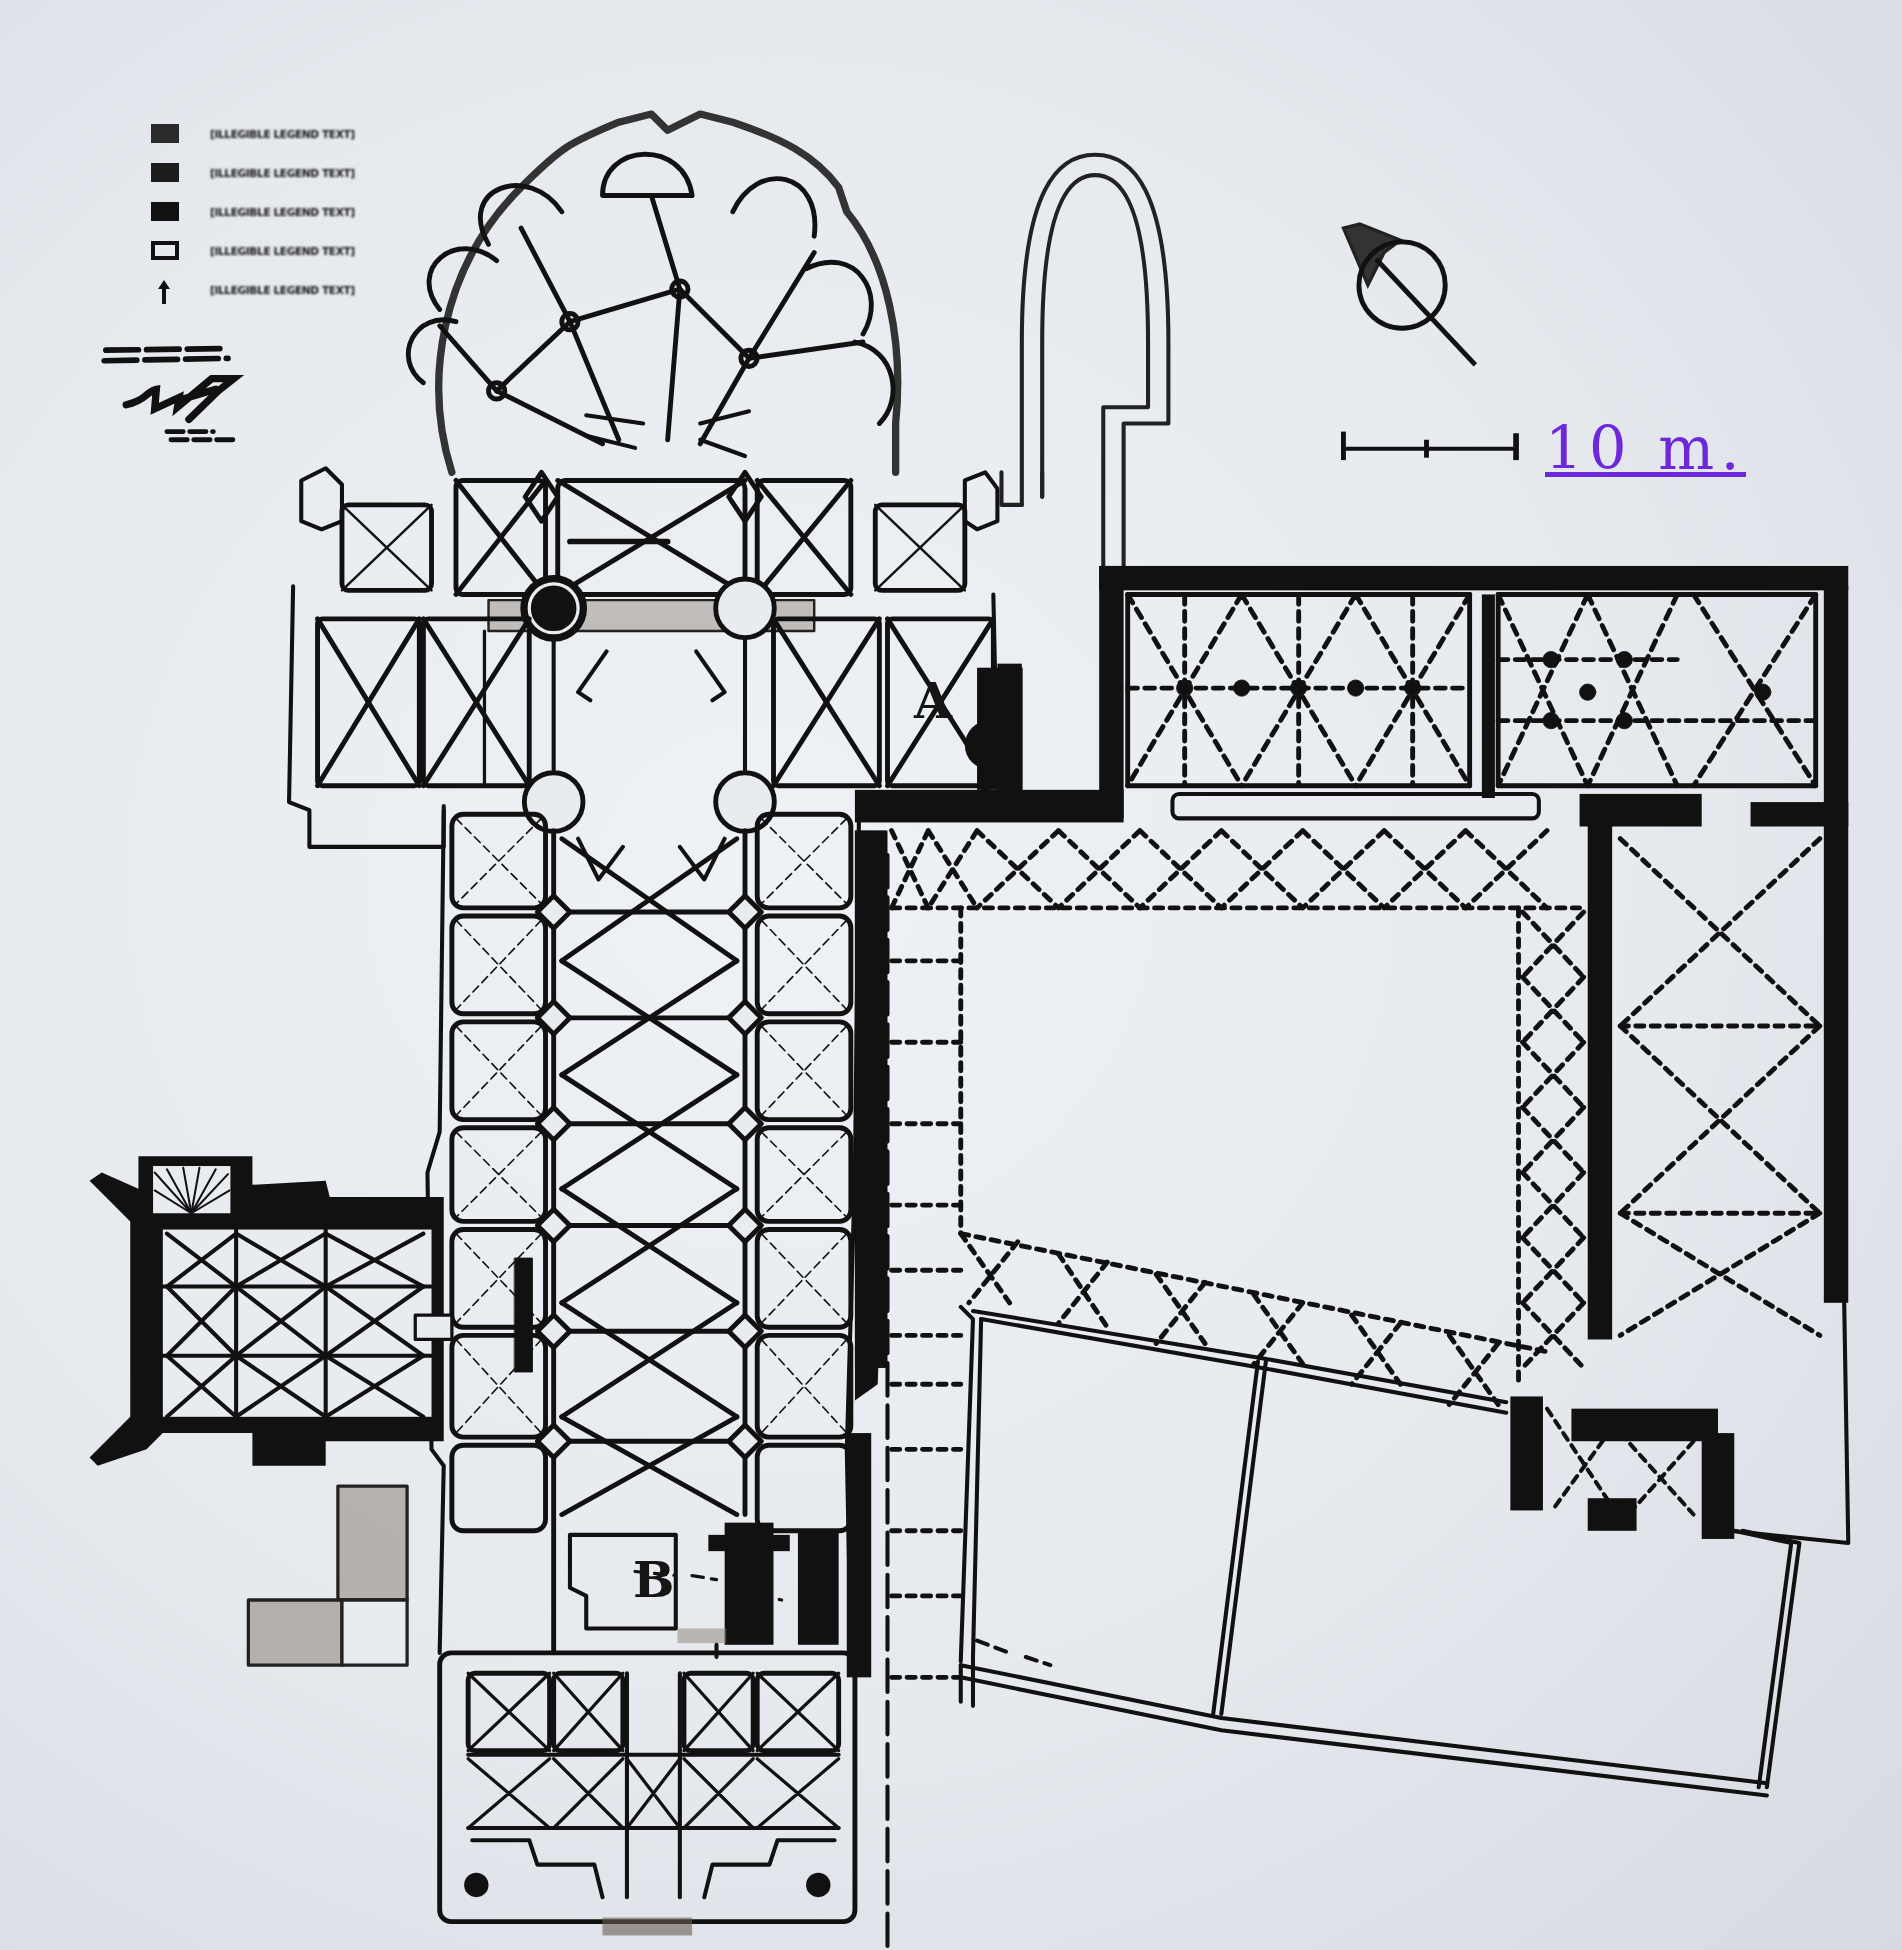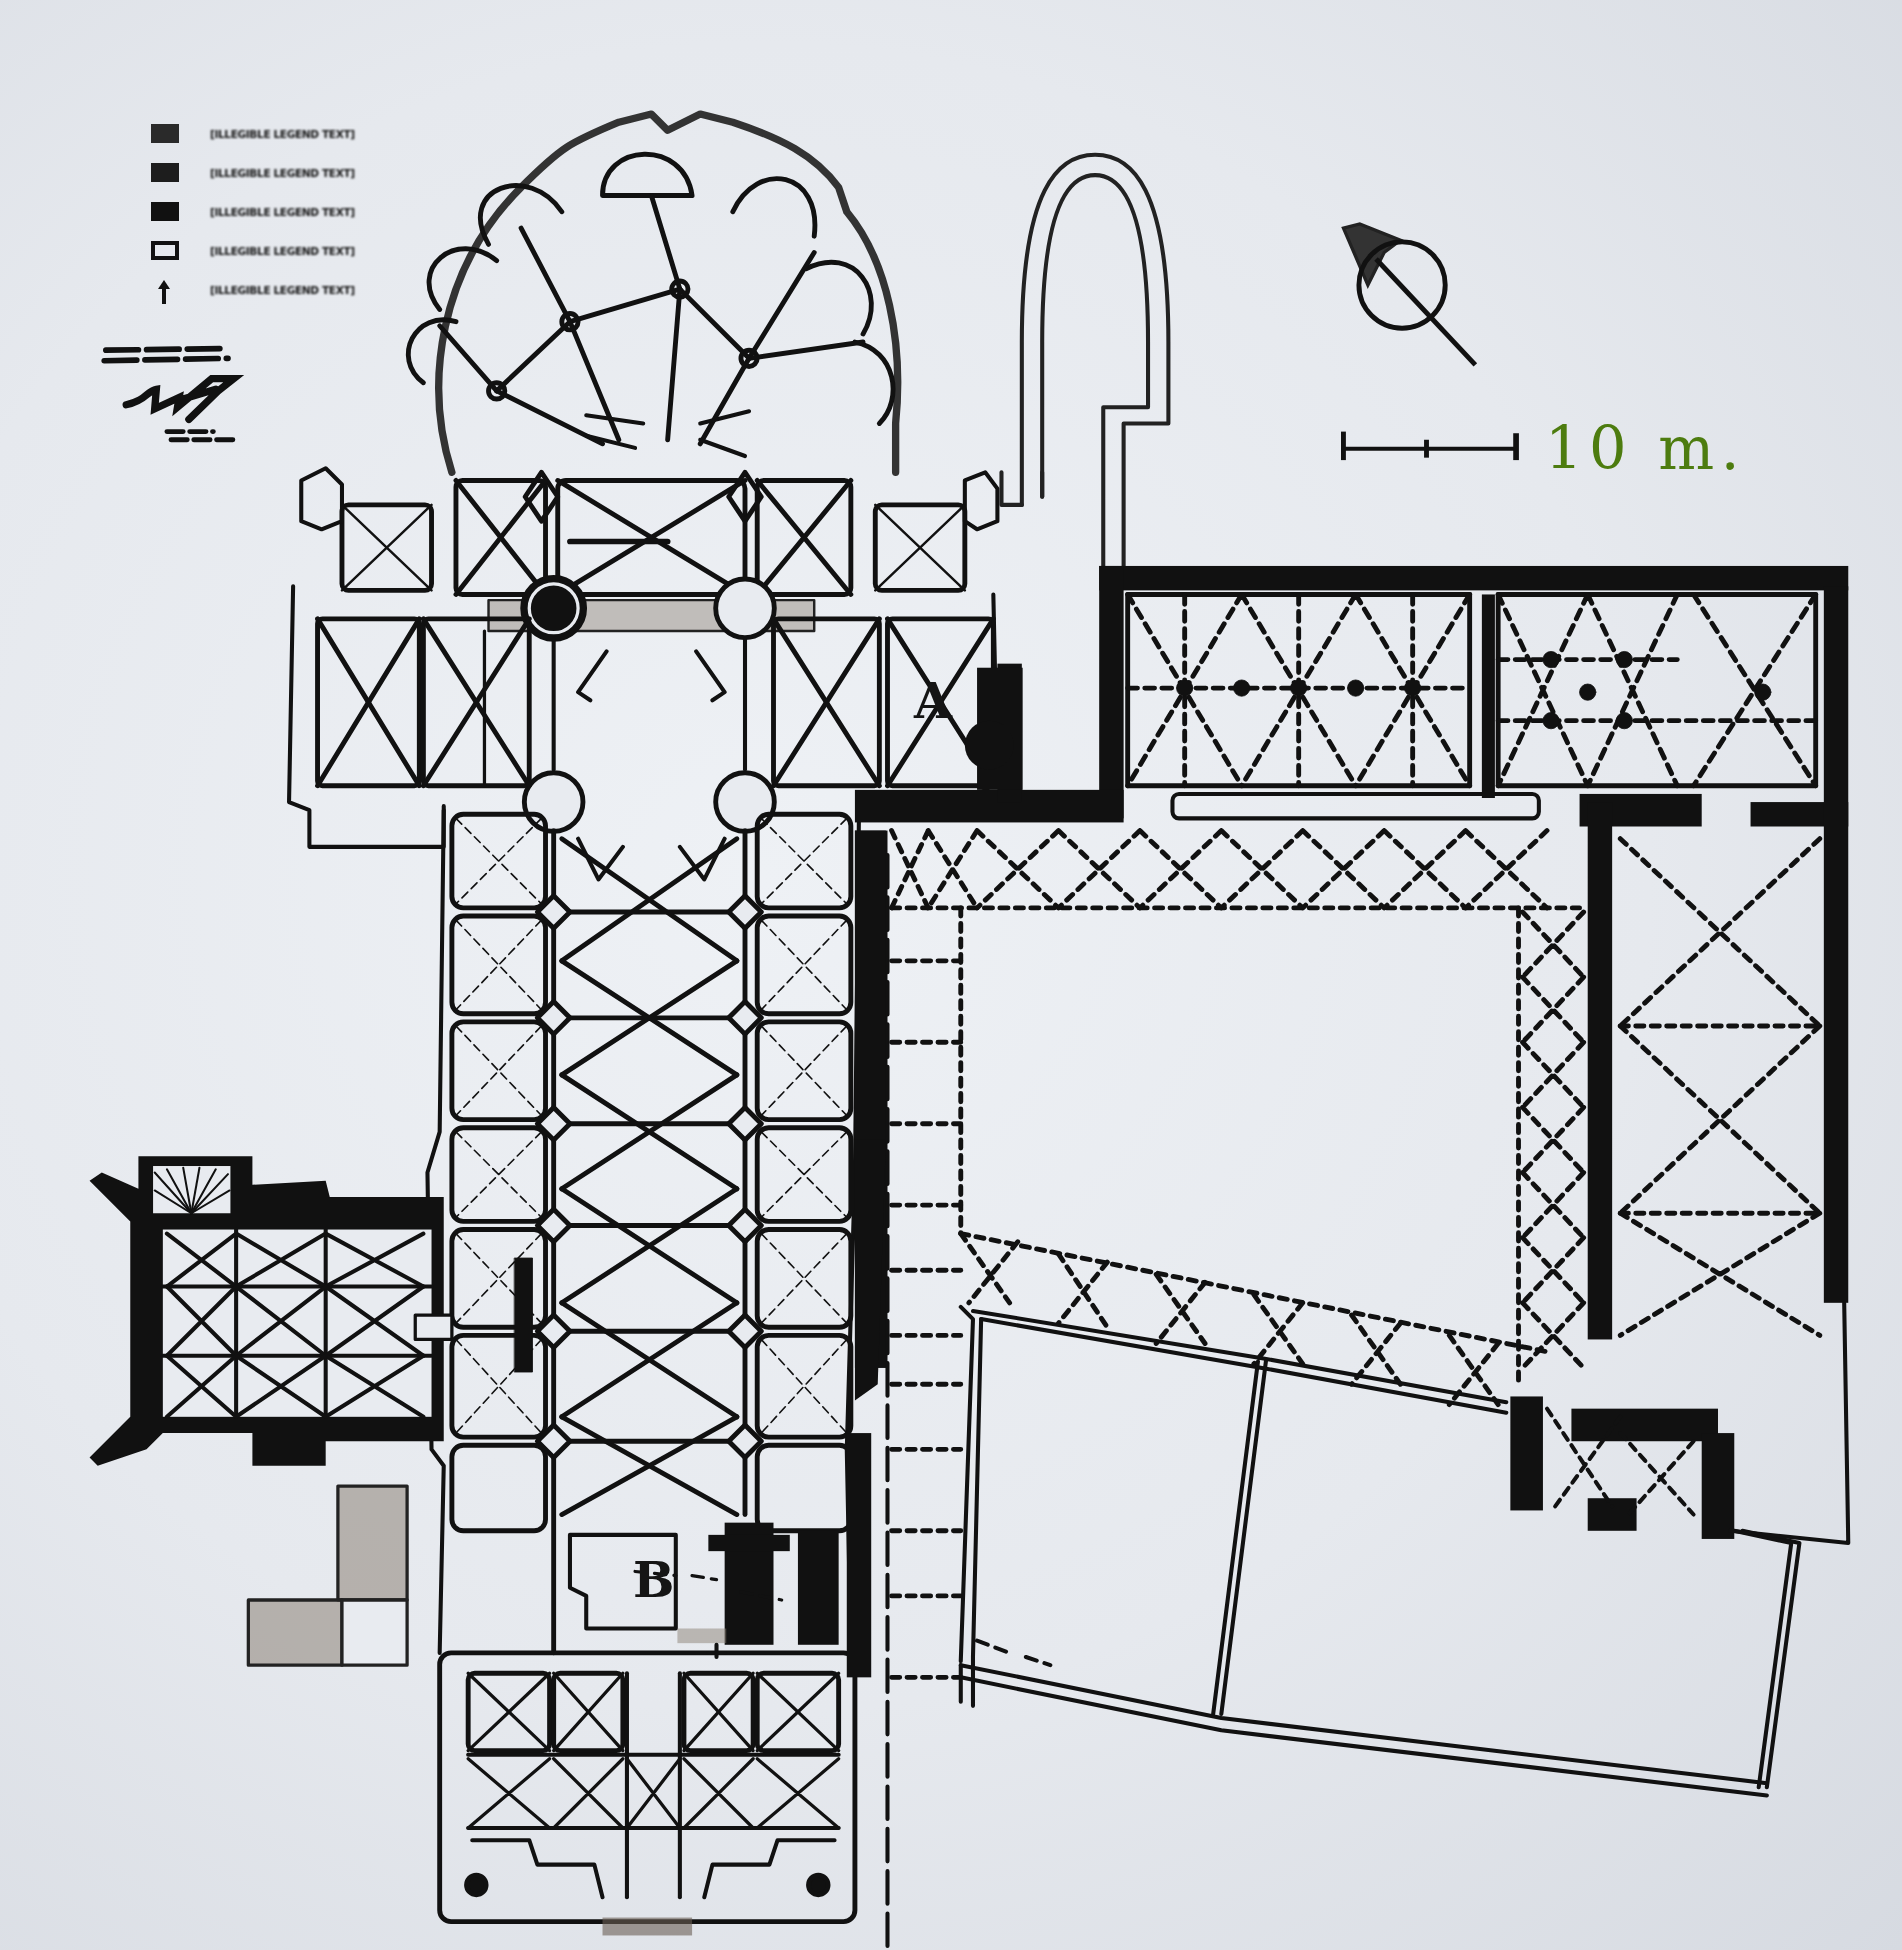--- a/index.html
+++ b/index.html
@@ -24,21 +24,21 @@
   .legend-swatch.s-arrow { width: 28px; position: relative; }
   .legend-swatch.s-arrow::before { content: ""; position: absolute; left: 11.4px; top: 4.9px; width: 4.1px; height: 19.5px; background:#111; }
   .legend-swatch.s-arrow::after { content: ""; position: absolute; left: 7.3px; top: 0; border-left: 6.5px solid transparent; border-right: 6.5px solid transparent; border-bottom: 9.8px solid #111; }
   .legend-text {
     font-family: "DejaVu Sans", sans-serif; font-weight: bold; font-size: 10.6px;
     color: #141414; letter-spacing: -0.4px; filter: blur(1px);
     text-transform: uppercase;
   }
   .scale-label {
     position: absolute; left: 1545px; top: 414px;
-    font-family: "DejaVu Serif", serif; font-size: 59px; color: #4d7c0f; letter-spacing: 6.5px;
+    font-family: "DejaVu Serif", serif; font-size: 59px; color: #6d28d9; letter-spacing: 6.5px; text-decoration: underline;
   }
   .mark {
     position: absolute; font-family: "DejaVu Serif", serif; font-weight: bold;
     font-size: 49px; color: #151515;
   }
   .mark-a { left: 914px; top: 672px; }
   .mark-b { left: 633px; top: 1551px; }
 </style>
 </head>
 <body>

